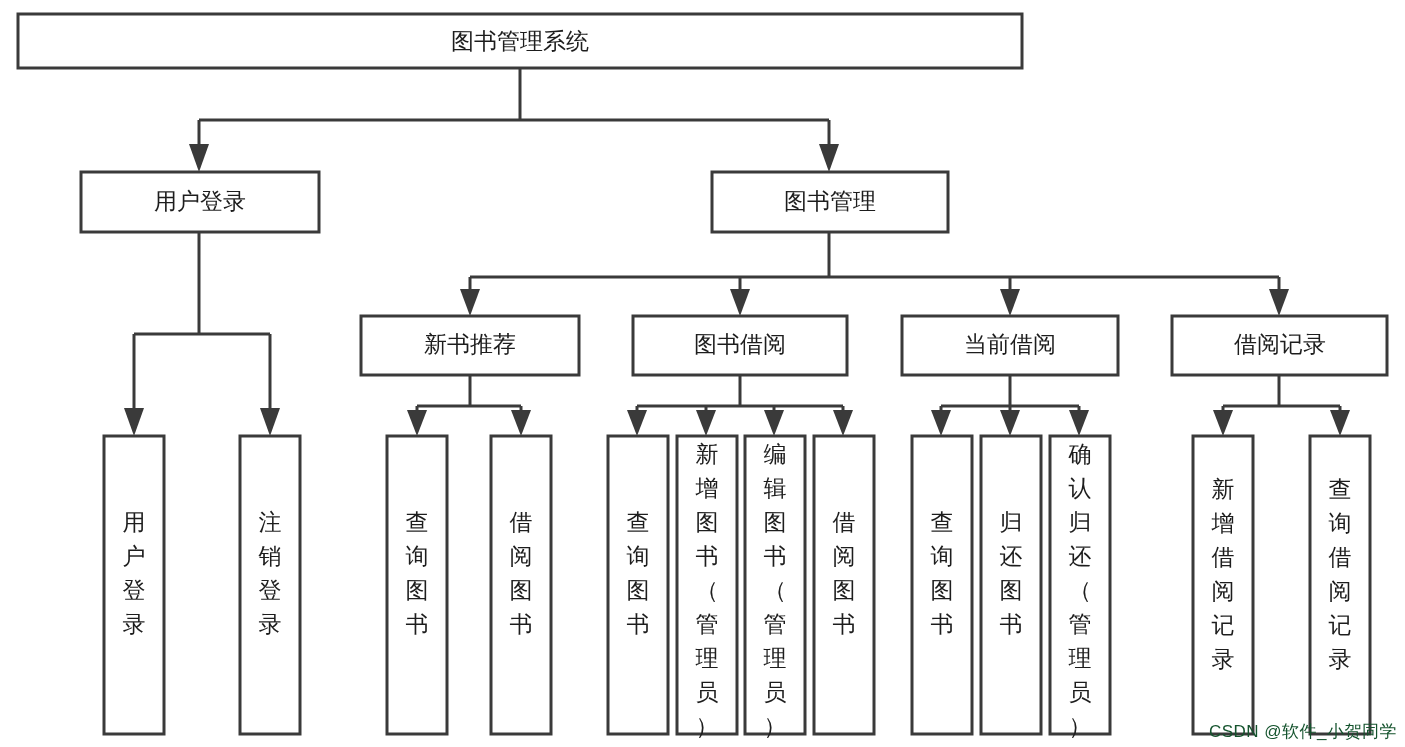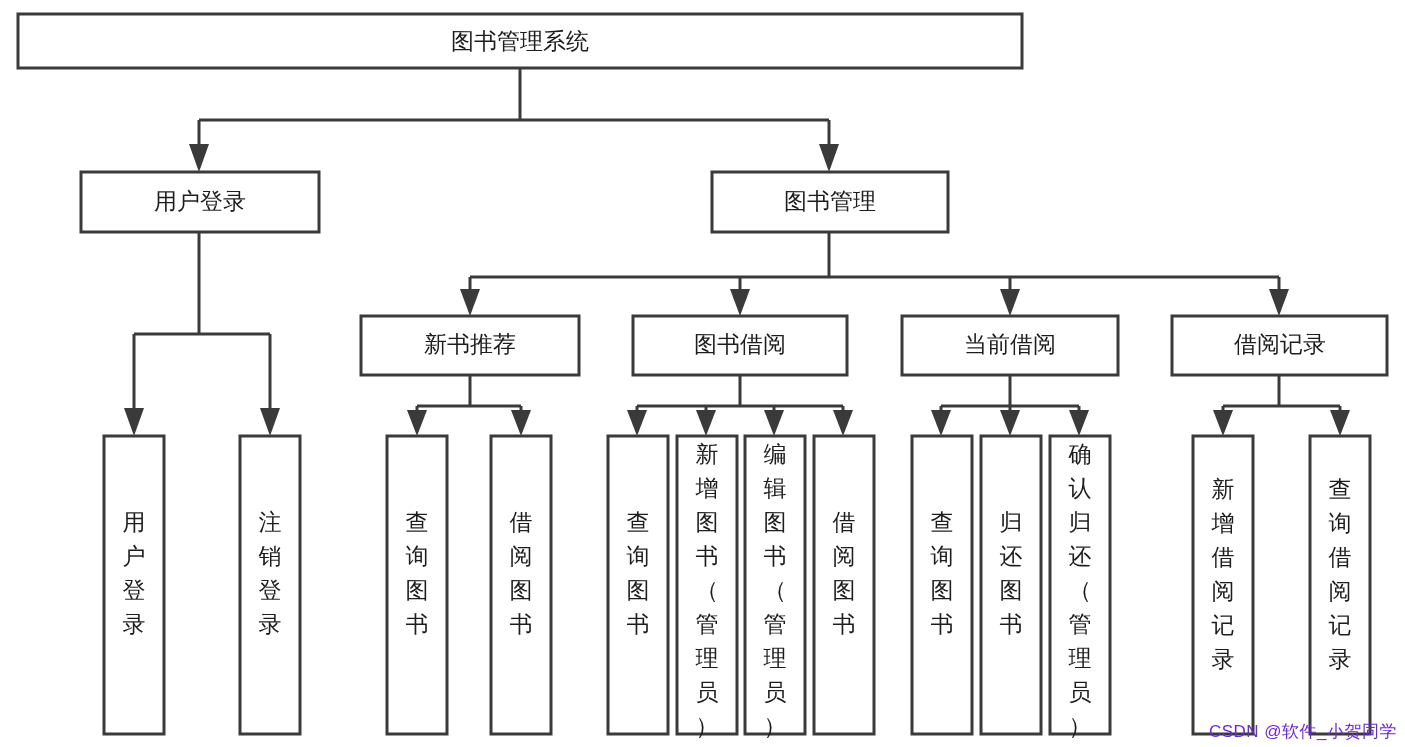--- a/index.html
+++ b/index.html
@@ -54,21 +54,21 @@
     fill: #1d1d1d;
     font-size: 23px;
     text-anchor: middle;
   }
   .watermark {
     position: absolute;
     right: 8px;
     bottom: 4px;
     font-family: "Liberation Sans", "DejaVu Sans", sans-serif;
     font-size: 17px;
-    color: #6d28d9;
+    color: #14532d;
     letter-spacing: 0.5px;
     white-space: nowrap;
     user-select: none;
   }
 </style>
 </head>
 <body>
 
 <div id="diagram-root">
 

